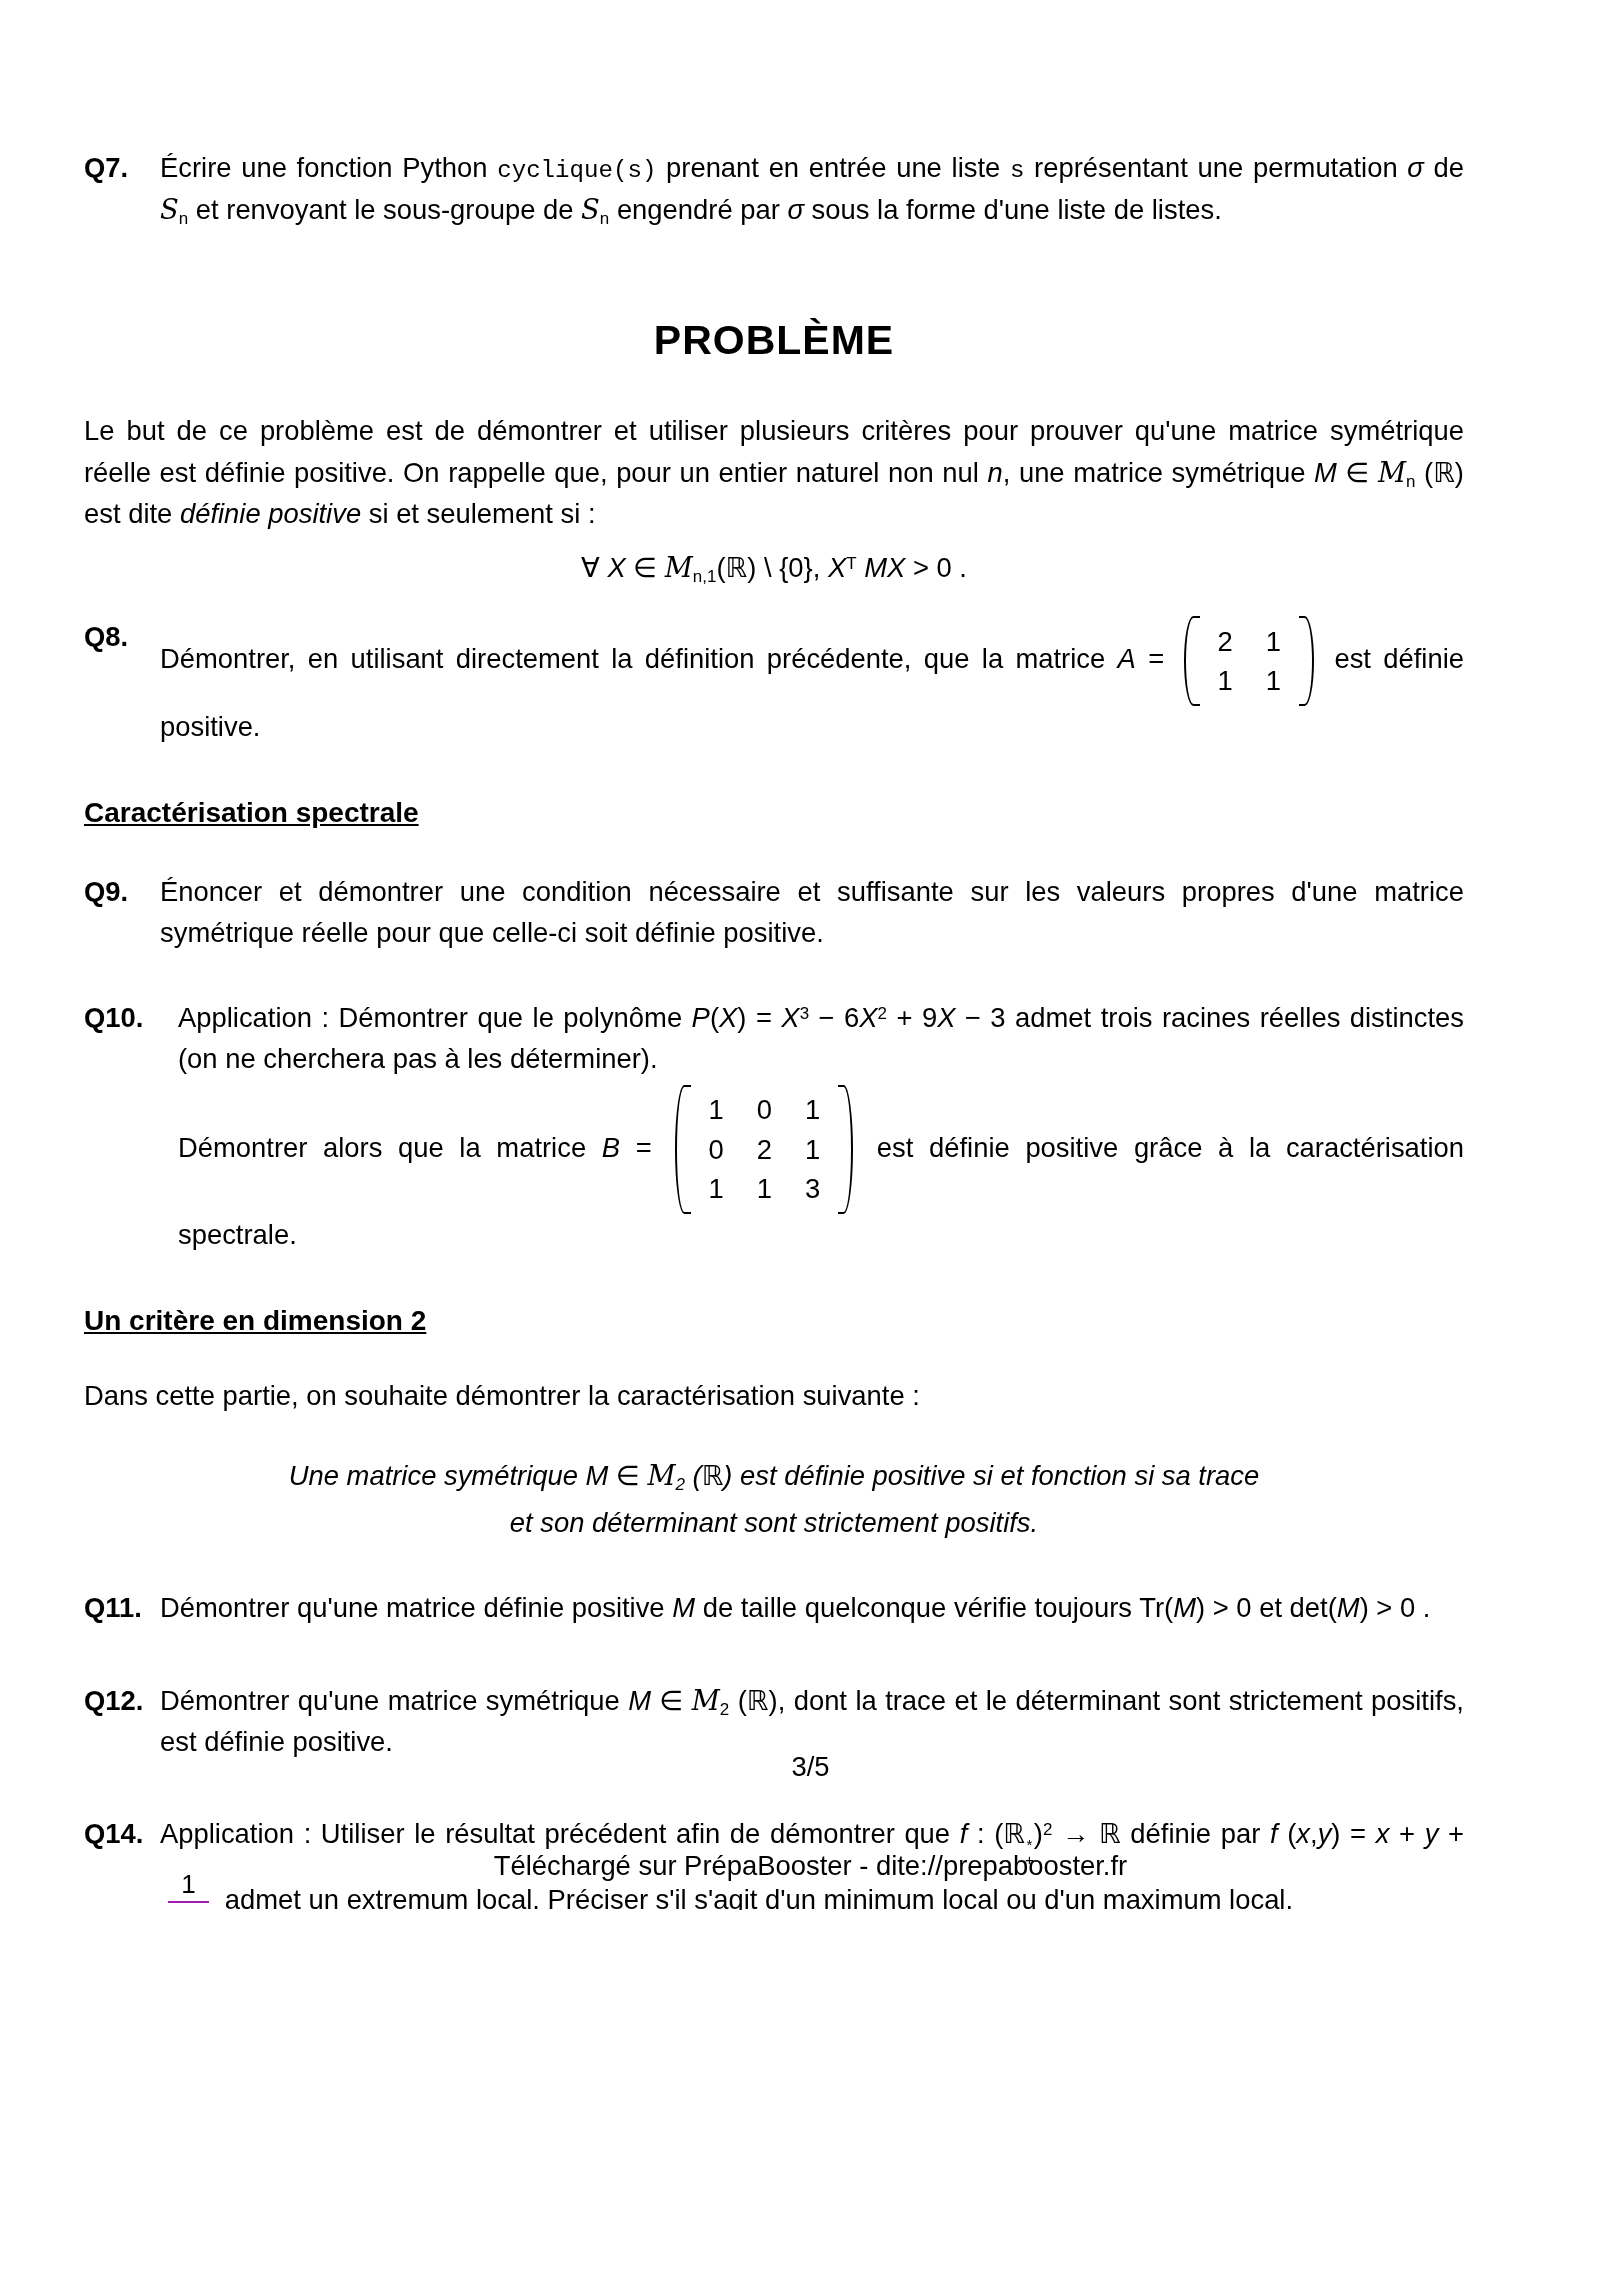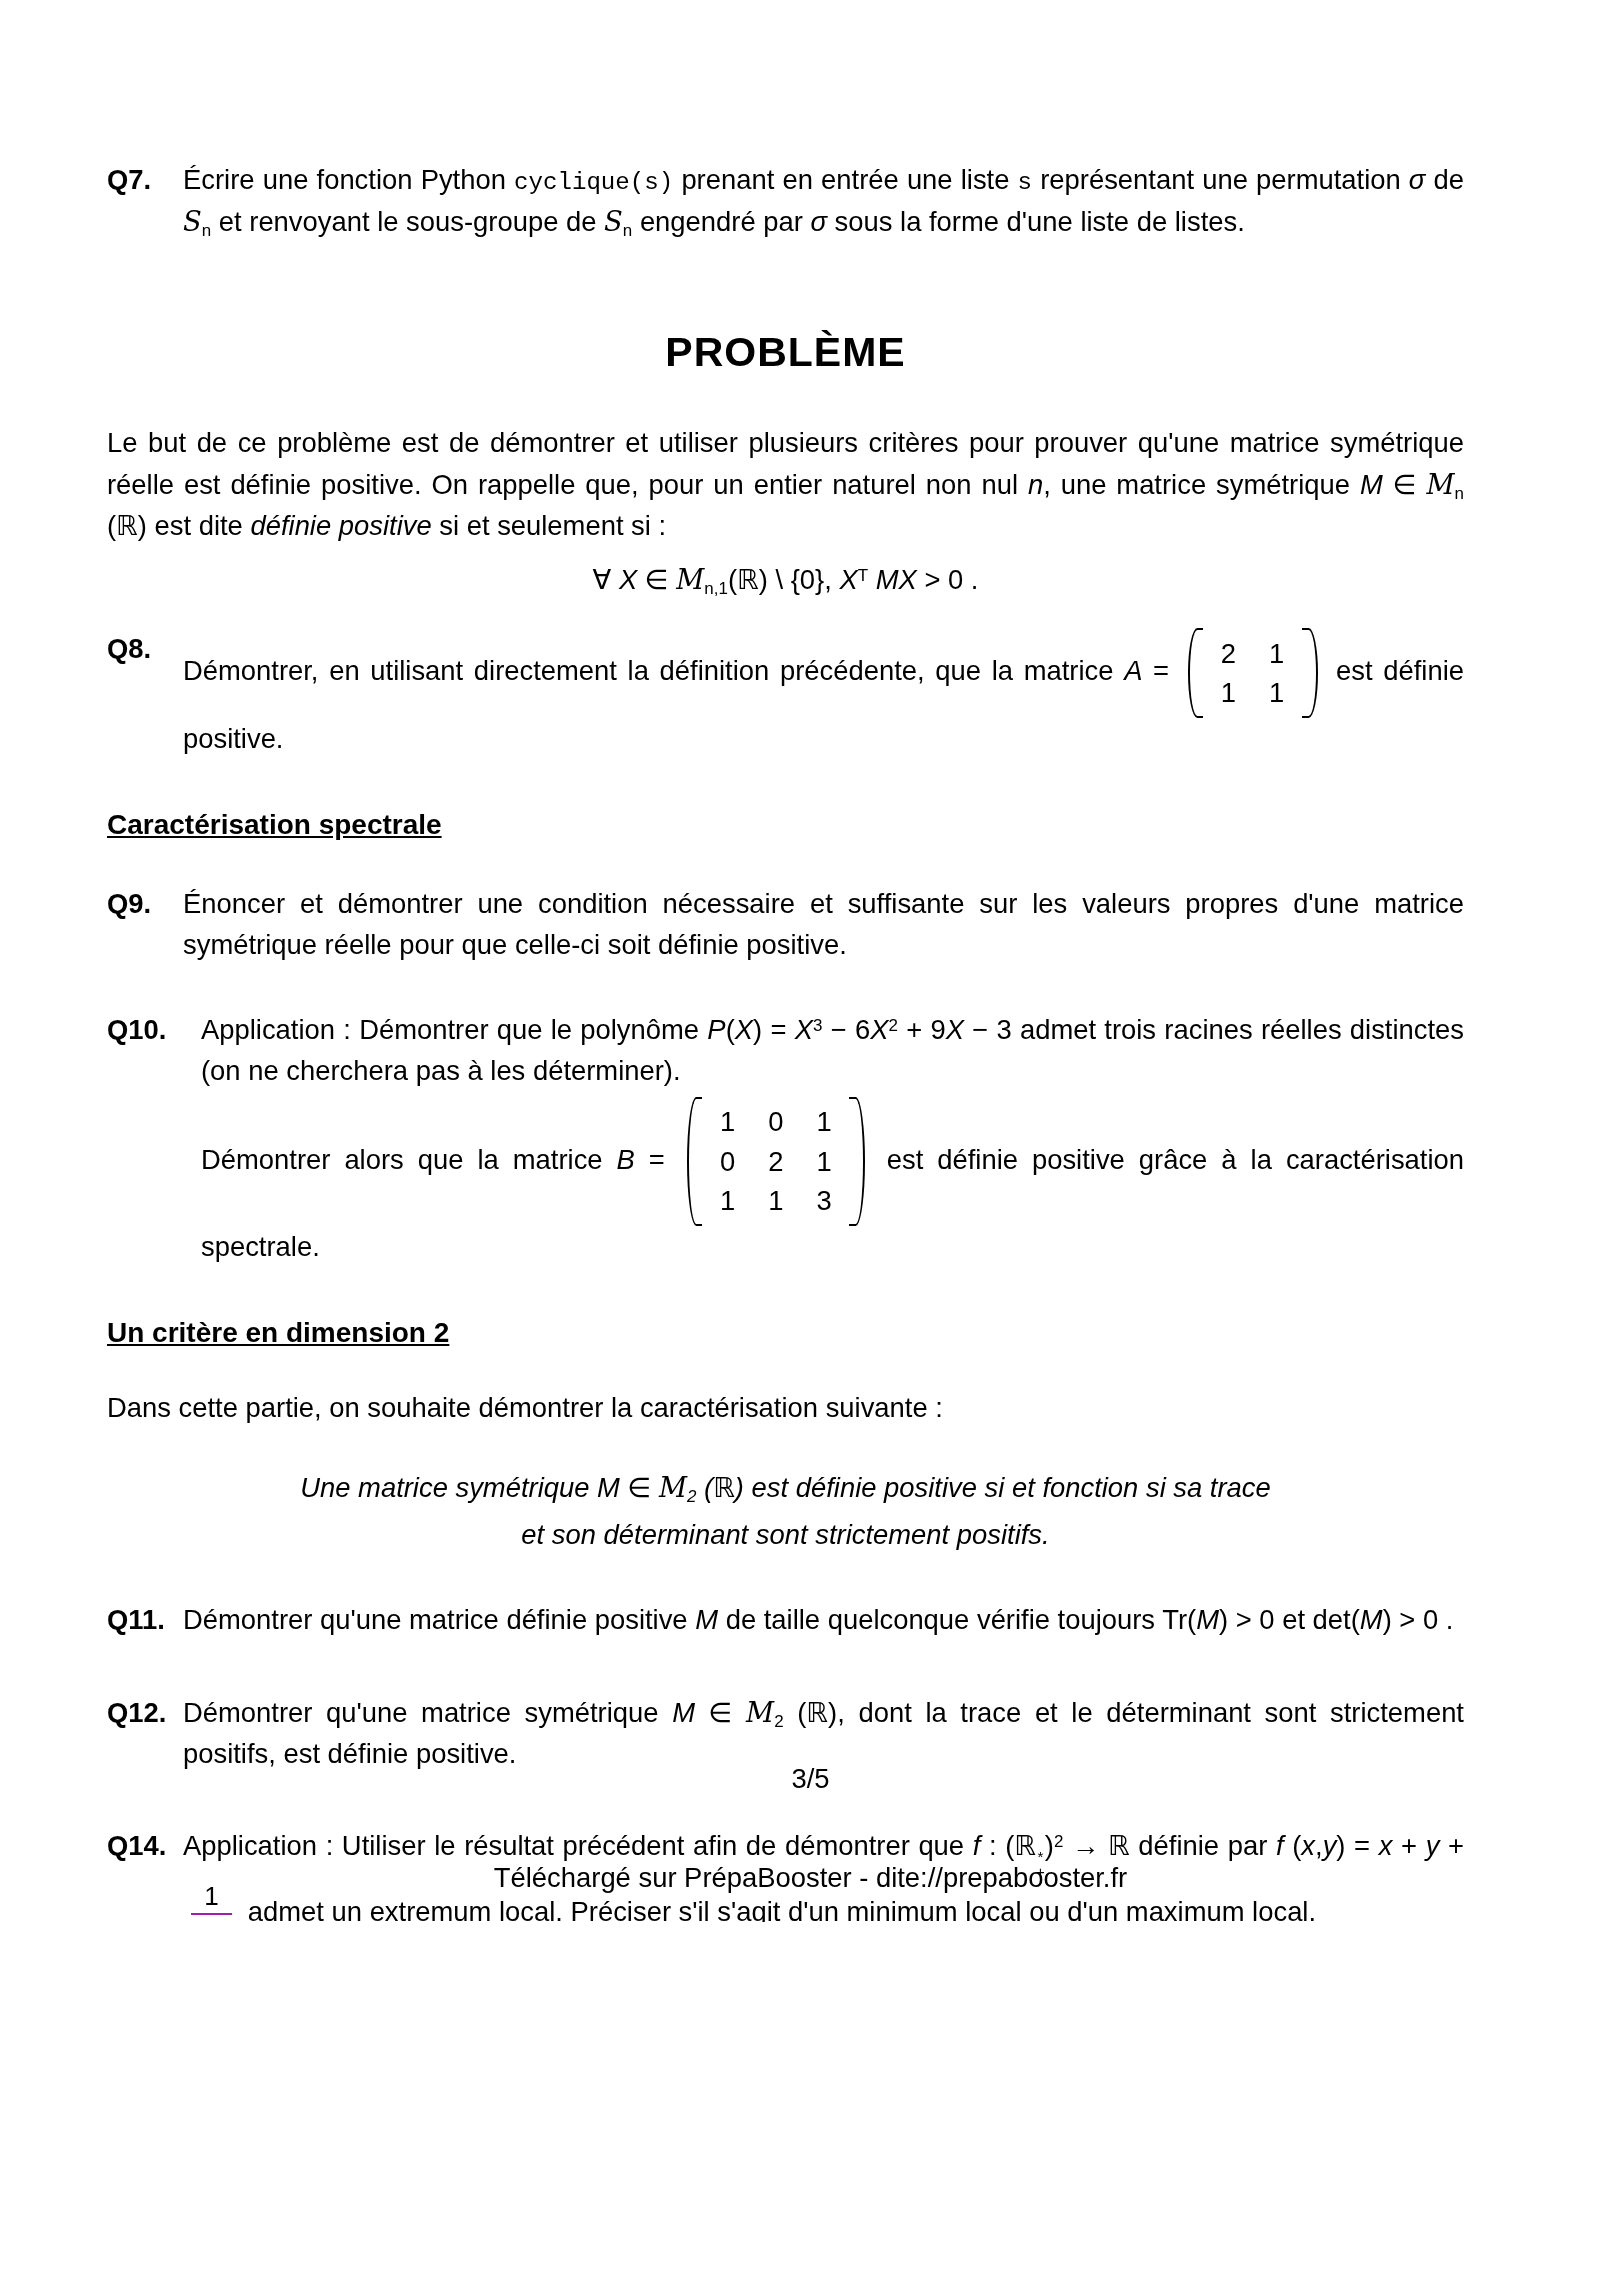--- a/index.html
+++ b/index.html
@@ -1,24 +1,24 @@
 <!DOCTYPE html>
 <html lang="fr"><head>
 <meta charset="utf-8">
 <style>
   html,body{margin:0;padding:0;background:#ffffff;}
   .page{
     position:relative;
     width:1621px;height:1910px;
-    margin:12px auto;
+    margin:0 auto;
     background:#ffffff;color:#000000;
     font-family:"Liberation Sans","DejaVu Sans",sans-serif;
     font-size:27.4px;line-height:1.5;
     box-sizing:border-box;
-    padding:147px 157px 0 107px;
+    padding:147px 157px 0 84px;
     overflow:hidden;
   }
   .q{display:flex;}
   .q-label{flex:0 0 76px;font-weight:bold;}
   .q-body{flex:1;text-align:justify;}
   .mt-q8{margin-top:27.4px;}
   .mt-q9{margin-top:37px;}
   .mt-q10{margin-top:43px;gap:18px;}
   .mt-q11{margin-top:41px;}
   .mt-q12{margin-top:51px;}

